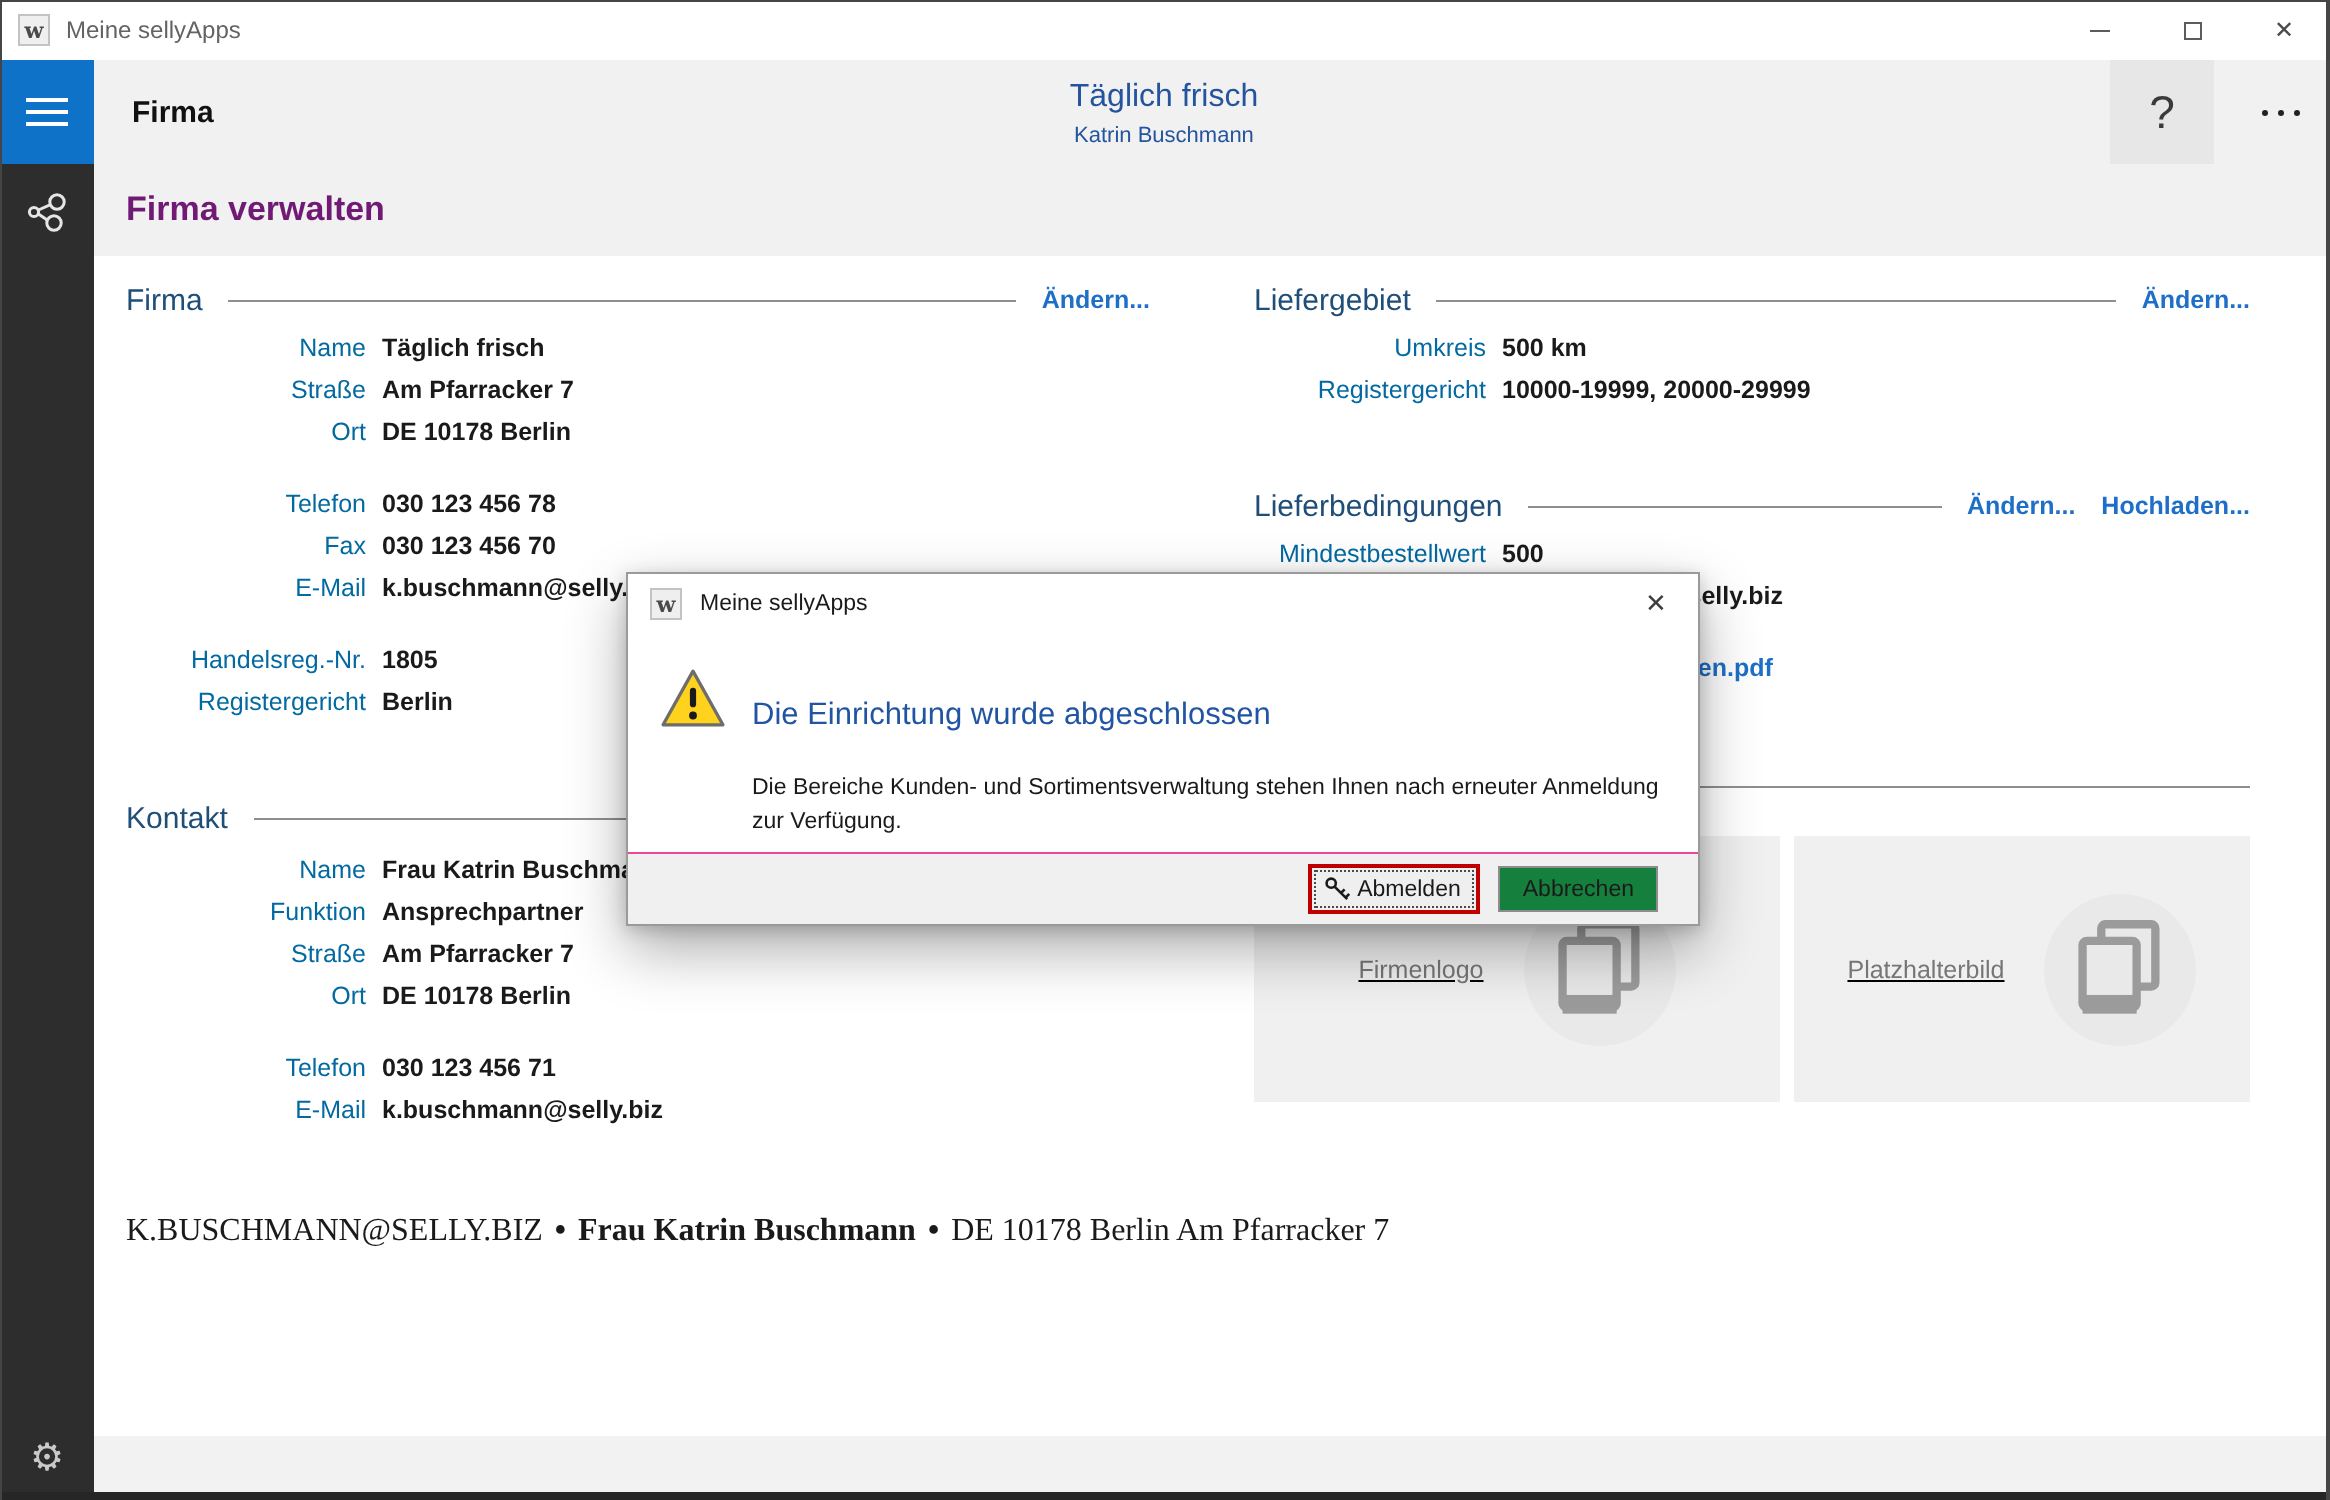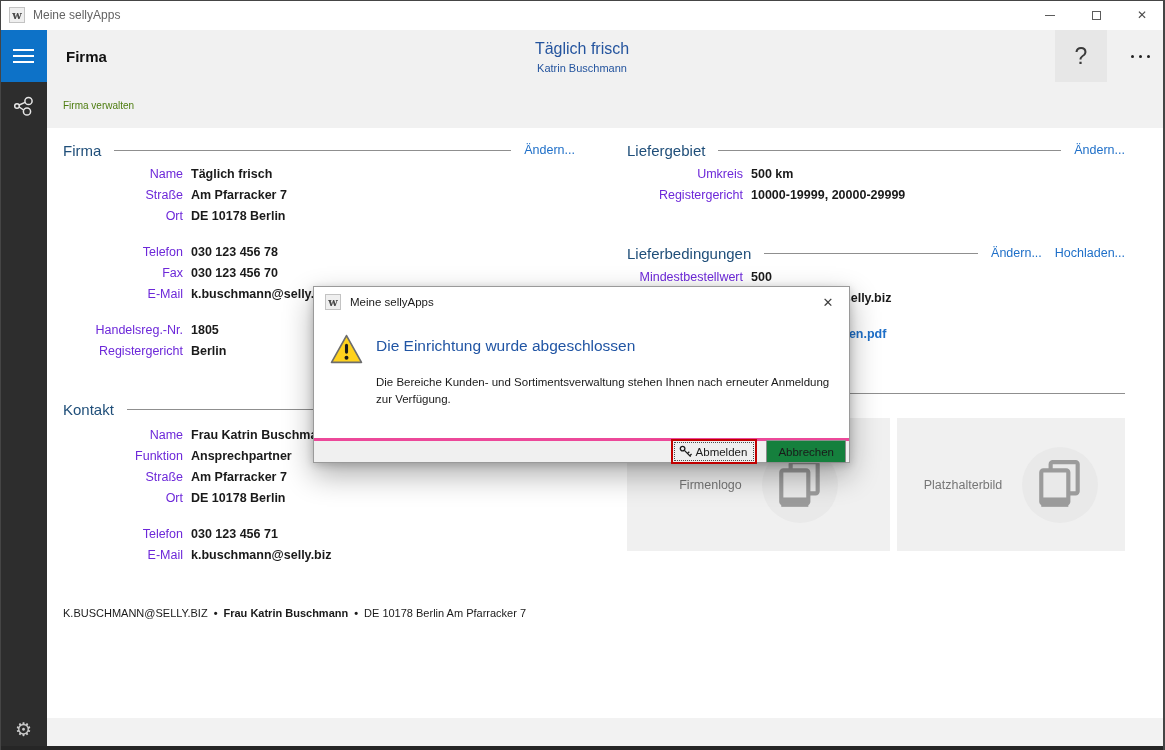--- a/index.html
+++ b/index.html
@@ -36,48 +36,48 @@
              font-size:15px; font-weight:700; color:#111; }
   .h-center { position:absolute; left:435px; width:200px; top:9px; text-align:center; }
   .h-company { font-size:16px; color:#24549e; line-height:19px; }
   .h-user { font-size:11px; color:#24549e; margin-top:4px; }
   .help-btn { position:absolute; left:1008px; top:0; width:52px; height:52px; background:#e7e7e7;
               display:flex; align-items:center; justify-content:center; font-size:23px; color:#3a3a3a; }
   .more-btn { position:absolute; left:1070px; top:0; width:46px; height:52px;
               display:flex; align-items:center; justify-content:center; gap:5px; }
   .more-btn i { width:3px; height:3px; border-radius:50%; background:#222; display:block; }
   .h-sub { height:46px; display:flex; align-items:center; padding-left:16px;
-           font-size:10px; font-weight:400; color:#4d7c0f; }
+           font-size:17px; font-weight:700; color:#701a75; }
 
   
   .main { position:absolute; left:47px; top:128px; width:1118px; height:590px; background:#fff; }
   .section { position:absolute; }
   .lcol { left:16px; width:512px; }
   .rcol { left:580px; width:498px; }
   .sec-head { display:flex; align-items:center; height:20px; }
   .sec-head h2 { font-size:15px; font-weight:400; color:#1f4e79; white-space:nowrap; }
   .rule { flex:1; height:1px; background:#8f8f8f; margin:0 13px; }
-  .sec-link { font-size:12.5px; color:#1e6fc8; white-space:nowrap; cursor:pointer; }
+  .sec-link { font-size:12.5px; color:#1e6fc8; white-space:nowrap; cursor:pointer;font-weight:bold; }
   .sec-link + .sec-link { margin-left:13px; }
   .rows { margin-top:4px; }
   .row { display:flex; line-height:21px; font-size:12.5px; }
   .row.gap { margin-top:15px; }
-  .lbl { flex:none; width:120px; text-align:right; color:#6d28d9; }
+  .lbl { flex:none; width:120px; text-align:right; color:#0369a1; }
   .rcol .lbl { width:116px; }
   .val { margin-left:8px; color:#1a1a1a; font-weight:700; }
   .val.linkval { color:#1e6fc8; cursor:pointer; }
 
-  .user-row { margin-top:9px; font-size:11px; color:#1a1a1a; white-space:nowrap; }
+  .user-row { margin-top:9px; font-size:16px; color:#1a1a1a; white-space:nowrap;font-family:Liberation Serif, serif; }
   .user-row .sep { margin:0 6px; font-weight:700; }
   .user-row .seg-name { font-weight:700; }
 
   
   #sec-bilder { left:580px; width:498px; top:265px; }
   .img-rule { height:1px; background:#8f8f8f; }
-  .cards { margin-top:24px; display:flex; gap:7px; }
+  .cards { margin-top:24px; display:flex; gap:7px;text-decoration:underline; }
   .card { height:133px; background:#f0f0f0; display:flex; align-items:center; justify-content:center;
           gap:20px; cursor:pointer; }
   .card1 { width:263px; } .card2 { width:228px; }
   .card-label { font-size:12.5px; color:#767676; }
   .imgicon-wrap { width:76px; height:76px; border-radius:50%; background:#e9e9e9;
                   display:flex; align-items:center; justify-content:center; }
 
   
   .footerbar { position:absolute; left:47px; top:718px; width:1118px; height:28px; background:#f2f2f2; }
   .bottombar { position:absolute; left:0; bottom:0; width:1165px; height:4px; background:#262626; z-index:30; }
@@ -88,25 +88,25 @@
   .dialog { position:absolute; left:313px; top:286px; width:537px; height:177px; background:#fff;
             border:1px solid #9a9a9a; box-shadow:0 12px 28px rgba(0,0,0,.32), 0 2px 8px rgba(0,0,0,.18);
             z-index:10; }
   .dlg-title { position:relative; height:30px; display:flex; align-items:center; padding-left:11px; }
   .dlg-title .app-icon { position:static; flex:none; }
   .dlg-name { margin-left:9px; font-size:11.5px; color:#1a1a1a; }
   .dlg-close { position:absolute; right:0; top:0; width:42px; height:30px; display:flex;
                align-items:center; justify-content:center; font-size:13px; color:#3f3f3f; cursor:pointer; }
   .dlg-body { display:flex; padding:14px 16px 0 16px; gap:13px; }
   .dlg-warn { flex:none; margin-top:2px; }
-  .dlg-heading { font-size:15.5px; color:#2155a4; margin-top:6px; }
+  .dlg-heading { font-size:15.5px; color:#2155a4; margin-top:18px; }
   .dlg-message { font-size:11.5px; color:#1a1a1a; line-height:17px; margin-top:19px; width:468px; }
-  .dlg-footer { position:absolute; left:0; right:0; bottom:0; height:24px; background:#f0f0f0;
-                border-top:3px solid #ec4899; display:flex; align-items:center; justify-content:flex-end;
-                gap:9px; padding-right:3px; }
+  .dlg-footer { position:absolute; left:0; right:0; bottom:0; height:36px; background:#f0f0f0;
+                border-top:1px solid #ec4899; display:flex; align-items:center; justify-content:flex-end;
+                gap:9px; padding-right:20px; }
   .btn { display:inline-flex; align-items:center; justify-content:center; font-size:11.5px;
          color:#1a1a1a; font-family:inherit; cursor:pointer; }
   .btn-primary { height:25px; padding:0 8px 0 6px; gap:4px; background:#efefef;
                  border:2px solid #c00000; outline:1px dotted #4a4a4a; outline-offset:-4px; }
   .btn-secondary { height:23px; padding:0 11px; background:#15803d; border:1px solid #8c8c8c; }
 </style>
 </head>
 <body>
 
 <div class="window">

